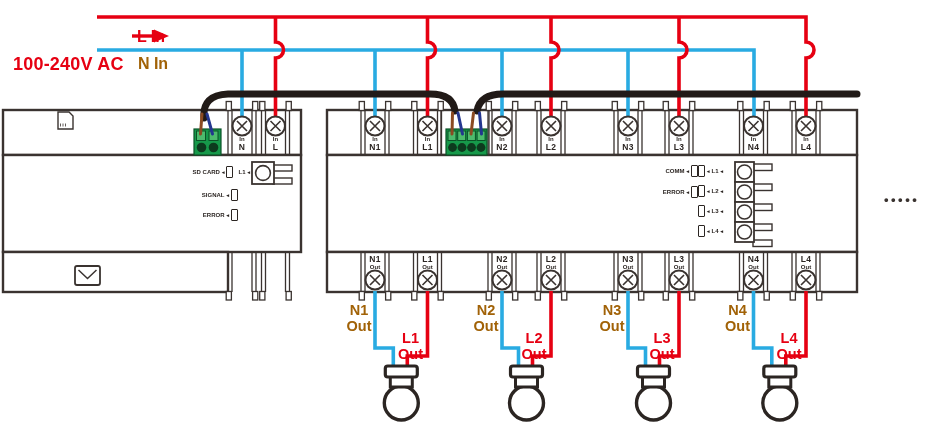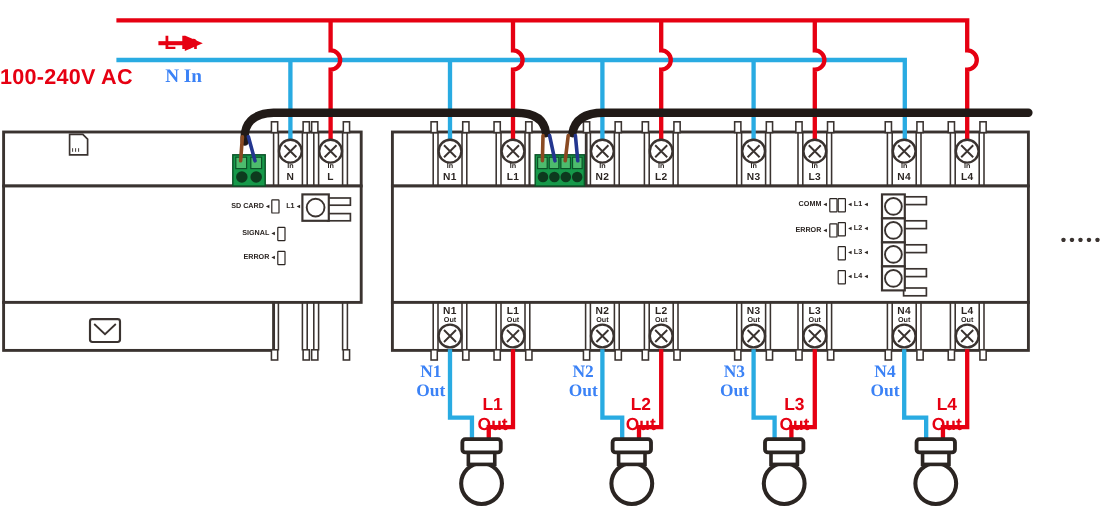--- a/index.html
+++ b/index.html
@@ -1,20 +1,20 @@
 <!DOCTYPE html>
 <html><head>
 <meta charset="utf-8">
 <style>
   html,body{margin:0;padding:0;background:#fff;font-family:"Liberation Sans",sans-serif;}
   #stage{position:relative;width:925px;height:424px;background:#fff;overflow:hidden;}
   #stage svg{position:absolute;left:0;top:0;}
   .lbl{position:absolute;color:#2b2522;line-height:1;}
   .c-red{color:#e60012;margin-top:28px;}
-  .c-blue{color:#3b82f6;font-family:Liberation Serif, serif;}
+  .c-blue{color:#a16207;}
   .bold16{font-size:16px;font-weight:bold;text-align:center;}
   .voltage{font-size:18px;font-weight:bold;letter-spacing:.2px;}
   .tlabel{position:absolute;width:28px;text-align:center;display:flex;flex-direction:column;align-items:center;color:#2b2522;}
   .tsm{font-size:6px;font-weight:bold;line-height:7px;}
   .tbg{font-size:8.5px;font-weight:bold;line-height:9px;letter-spacing:.3px;}
   .olabel{position:absolute;width:48px;text-align:center;font-weight:bold;font-size:14.5px;line-height:16px;display:flex;flex-direction:column;}
   .irow{position:absolute;display:flex;justify-content:flex-end;align-items:center;gap:2px;font-size:6px;font-weight:bold;color:#2b2522;height:12px;}
   .chrow{justify-content:flex-start;}
   .ilbl{white-space:nowrap;}
   .led{width:5px;height:10px;border:1px solid #2b2522;border-radius:1px;display:inline-block;background:#fff;flex:none;}
@@ -200,21 +200,21 @@
 
   <g>
     <use href="#lamp" transform="translate(401.3,0)"></use>
     <use href="#lamp" transform="translate(526.5,0)"></use>
     <use href="#lamp" transform="translate(653.5,0)"></use>
     <use href="#lamp" transform="translate(779.8,0)"></use>
   </g>
 </svg>
 
 <div class="lbl c-red bold16" style="left:121px;top:1px;width:60px;">L In</div>
-<div class="lbl c-red voltage" style="left:0;top:27px;">100-240V AC</div>
+<div class="lbl c-red voltage" style="left:13px;top:27px;">100-240V AC</div>
 <div class="lbl c-blue bold16" style="left:123px;top:56px;width:60px;">N In</div>
 
 <div class="tlabel" style="left:228px;top:136px;">
       <span class="tsm">In</span>
       <span class="tbg">N</span>
     </div>
 <div class="tlabel" style="left:261.5px;top:136px;">
       <span class="tsm">In</span>
       <span class="tbg">L</span>
     </div>

